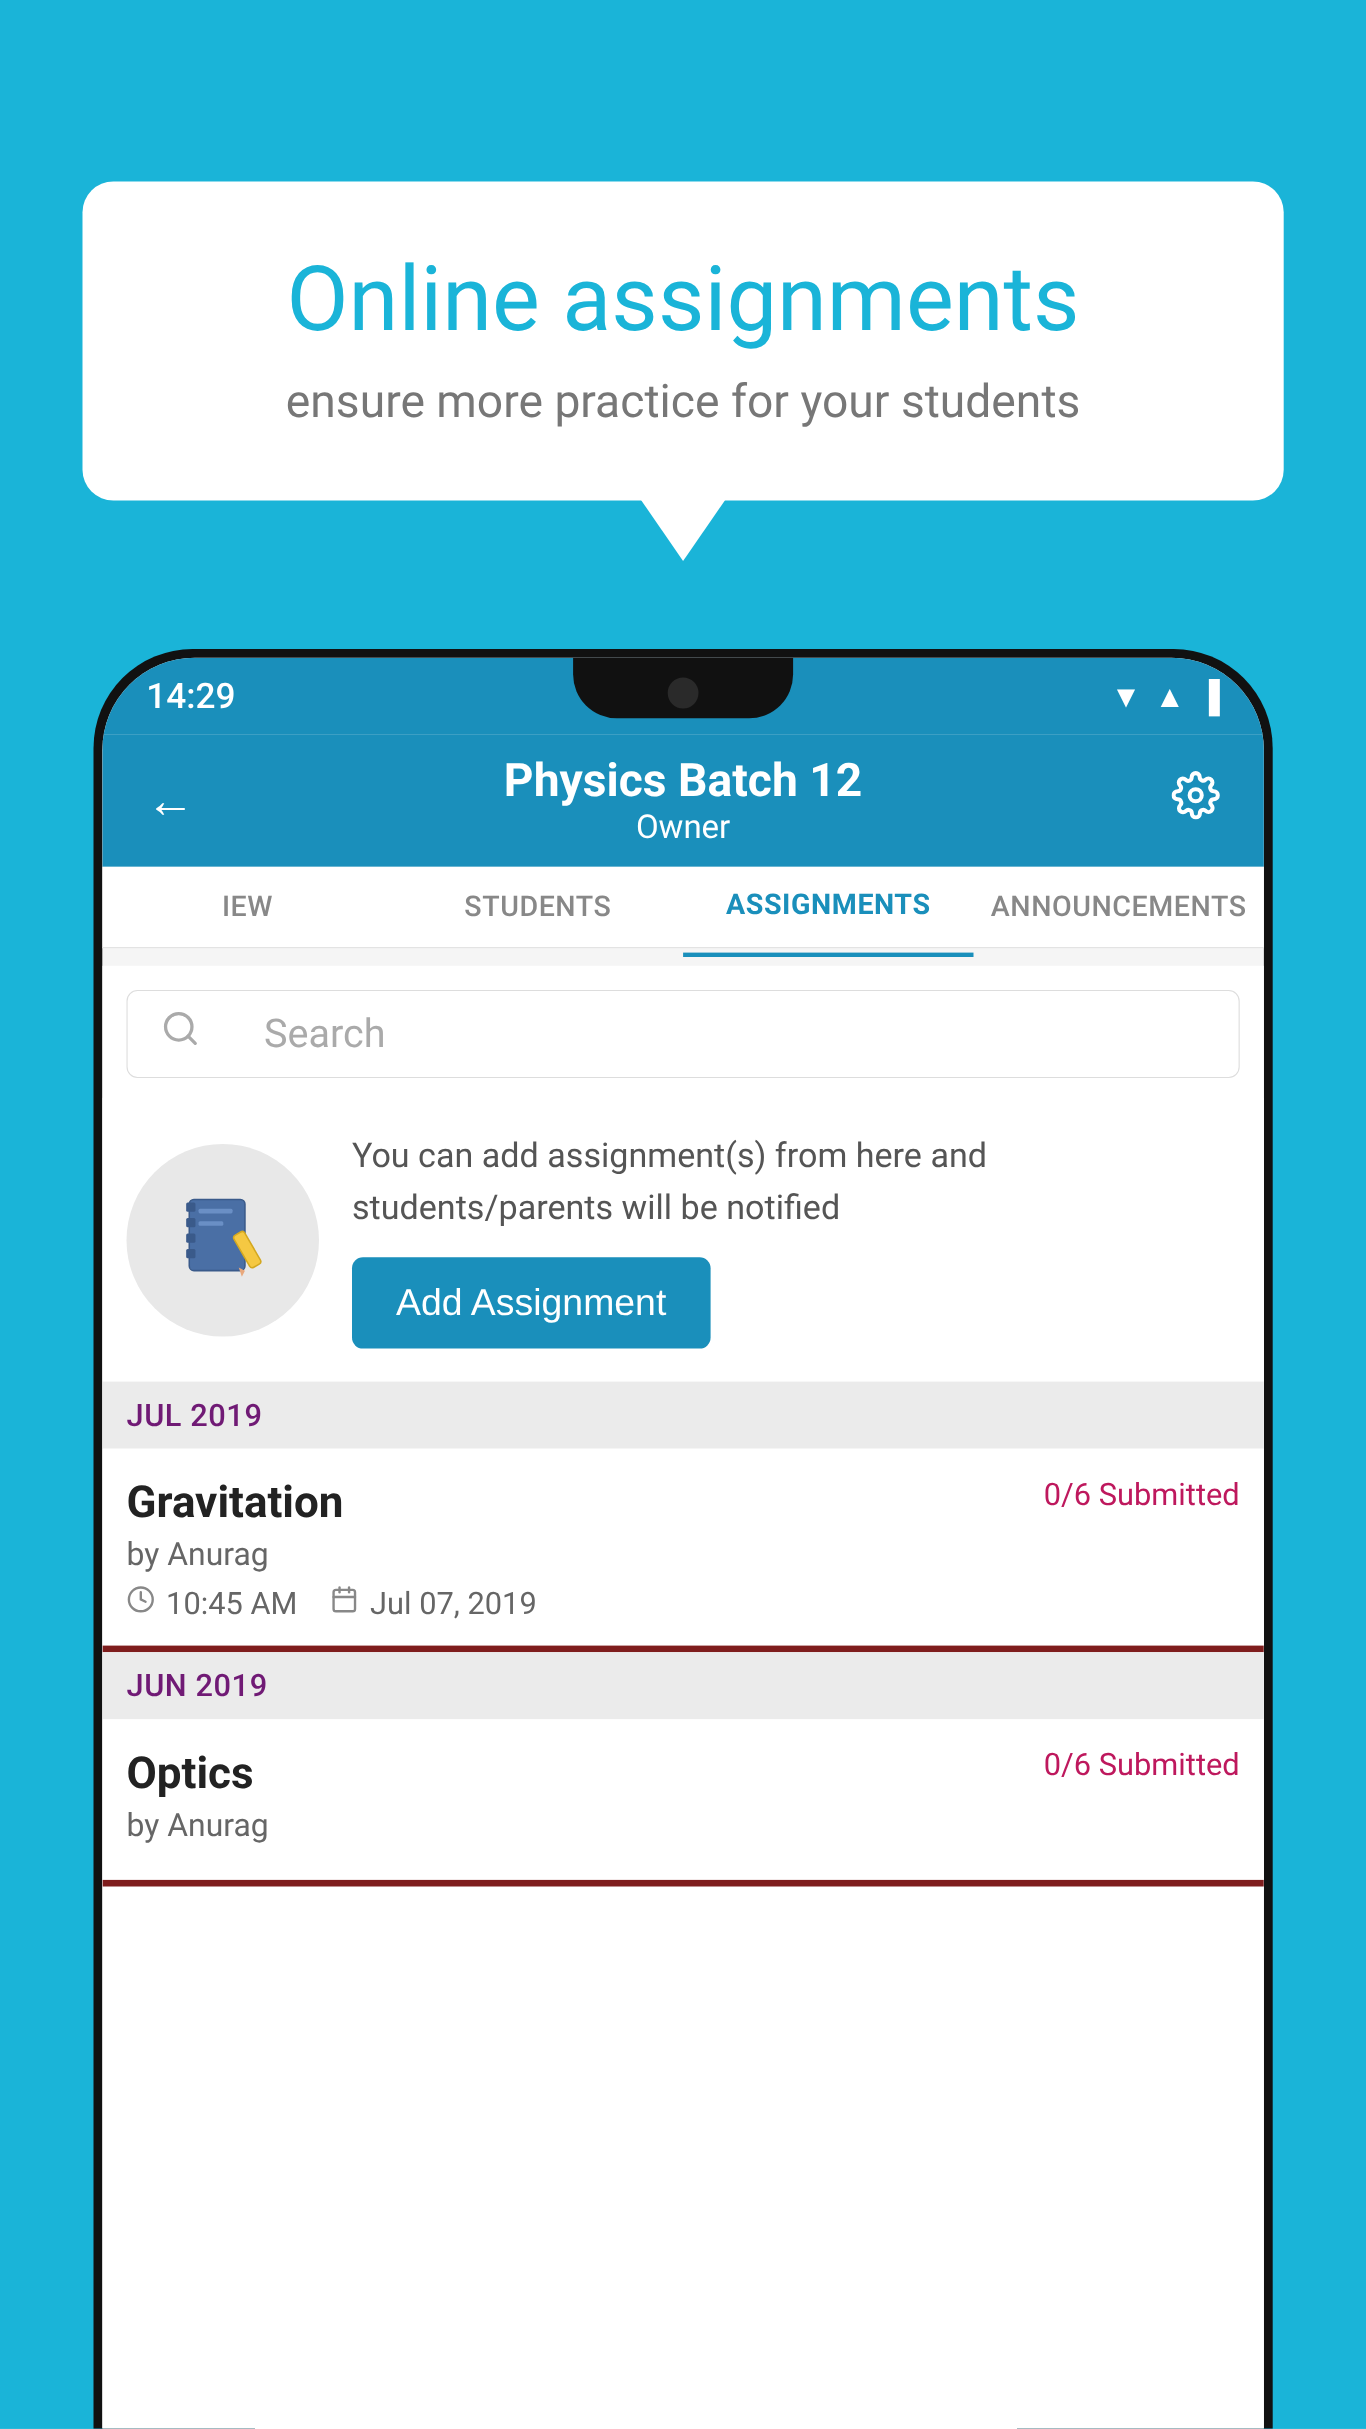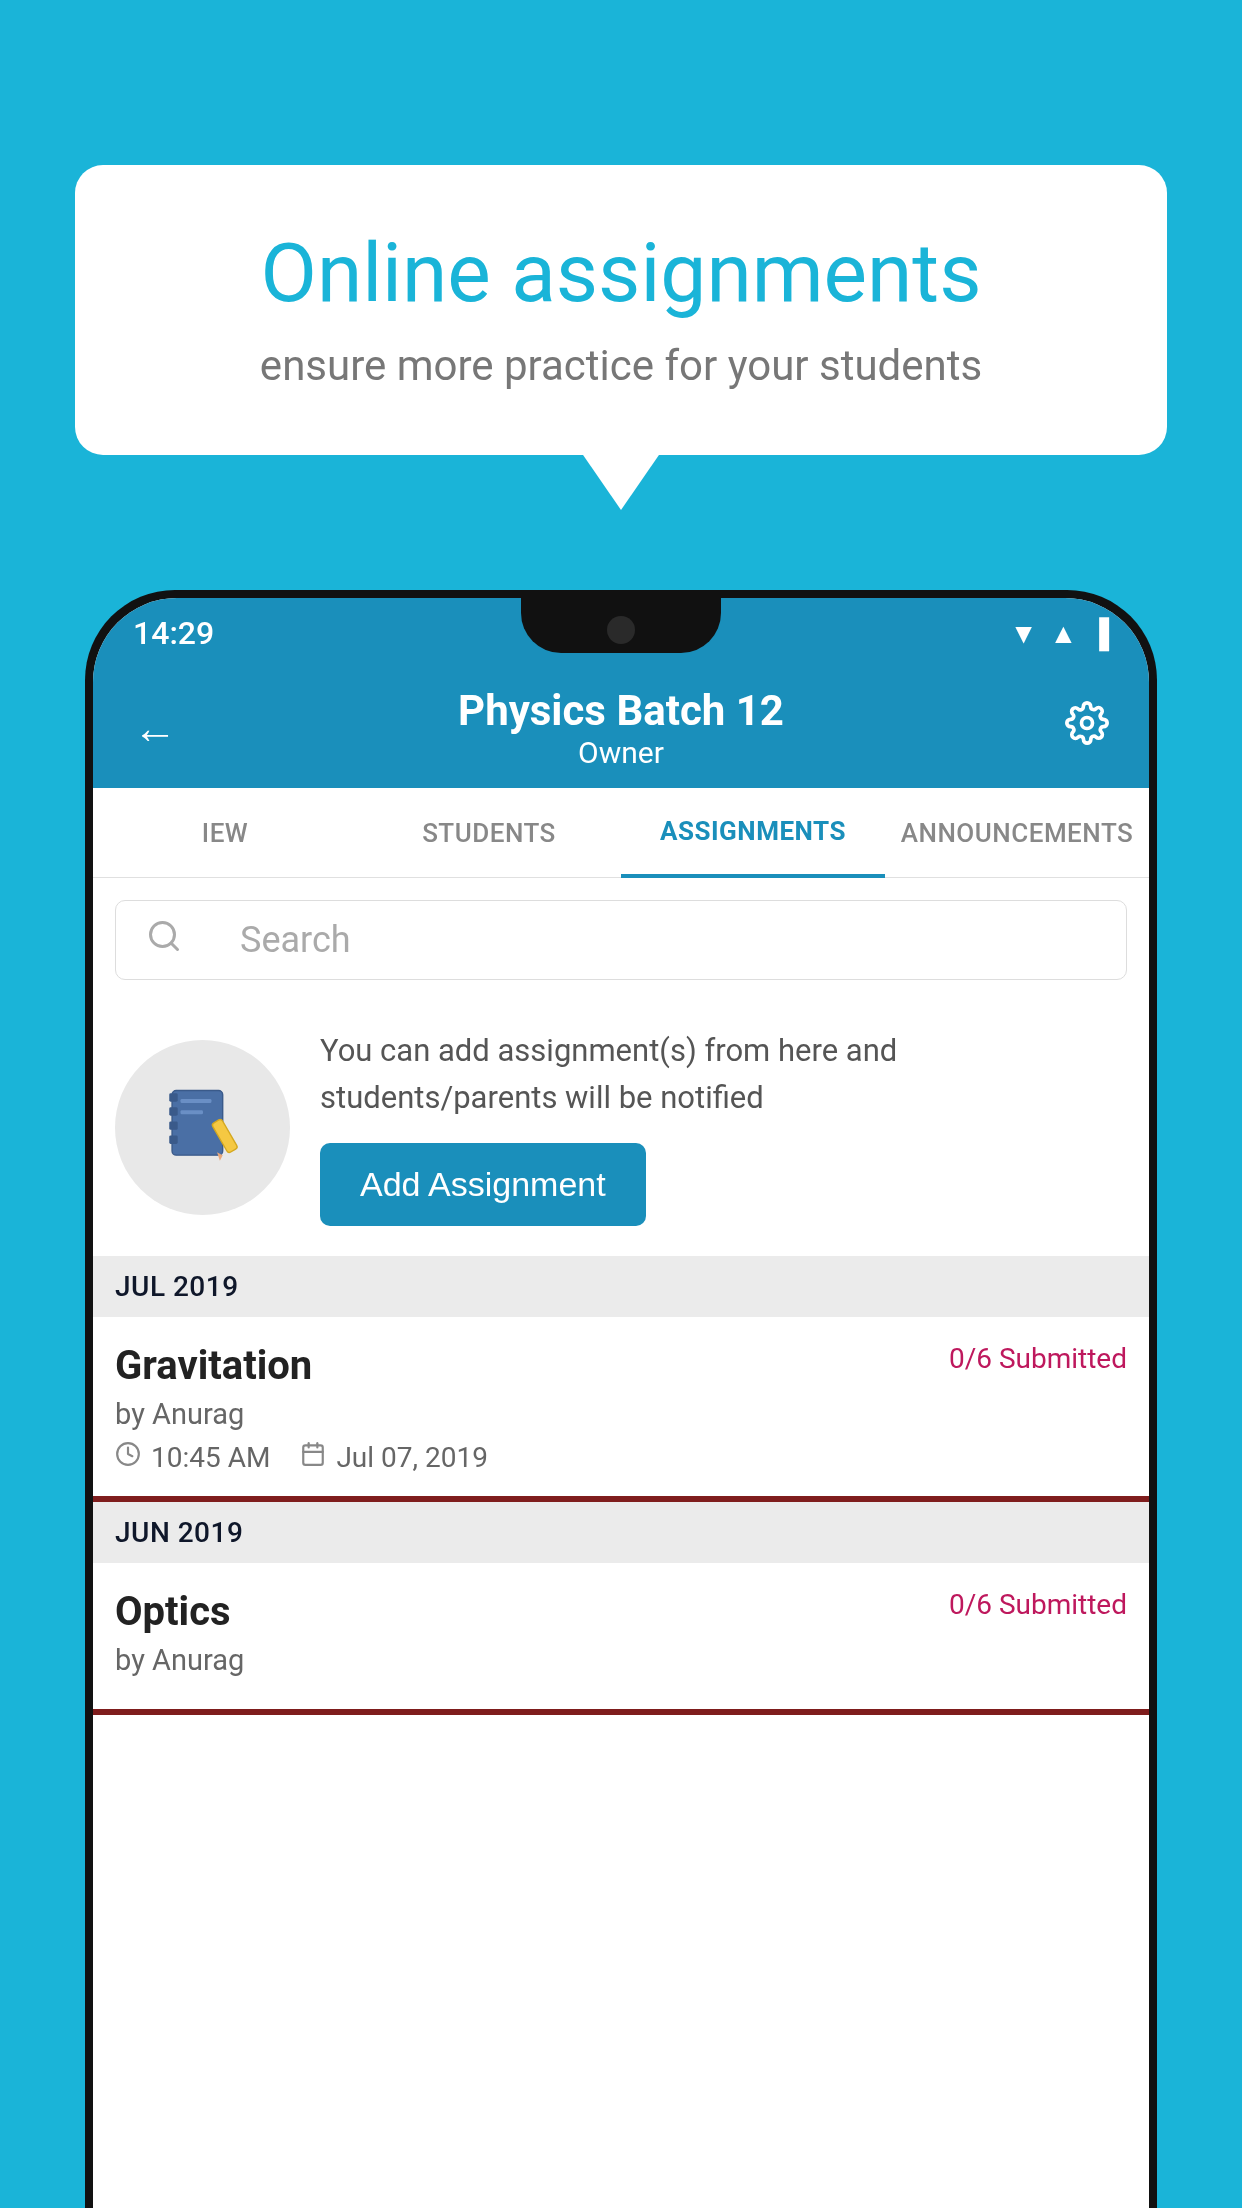--- a/index.html
+++ b/index.html
@@ -169,21 +169,21 @@
       font-size: 42px;
       cursor: pointer;
     }
 
     
     .tabs-bar {
       position: absolute;
       top: 190px;
       left: 0;
       right: 0;
-      height: 90px;
+      height: 74px;
       background: white;
       display: flex;
       align-items: center;
       border-bottom: 1px solid #e0e0e0;
     }
 
     .tab-item {
       flex: 1;
       text-align: center;
       font-size: 28px;
@@ -280,21 +280,21 @@
       font-size: 34px;
       font-weight: 500;
       cursor: pointer;
     }
 
     
     .section-label {
       background: #ebebeb;
       padding: 14px 22px;
       font-size: 28px;
-      color: #0f172a;
+      color: #701a75;
       font-weight: 500;
       letter-spacing: 0.5px;
     }
 
     
     .assignment-item {
       background: white;
       padding: 25px 22px 22px;
       border-bottom: 6px solid #7f1d1d;
     }

